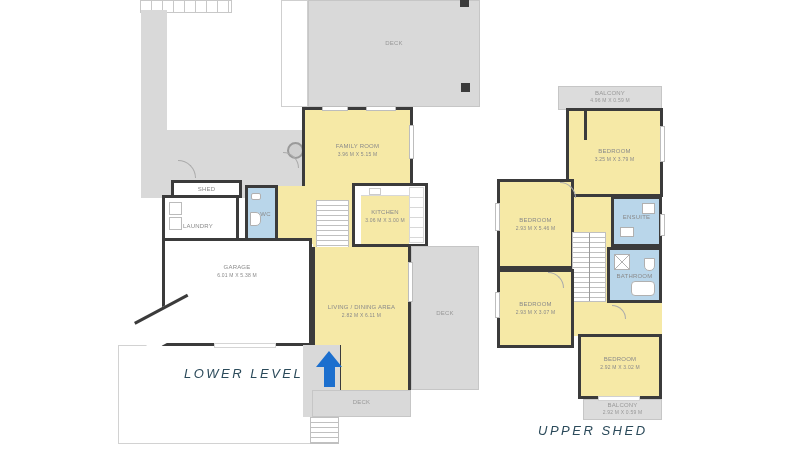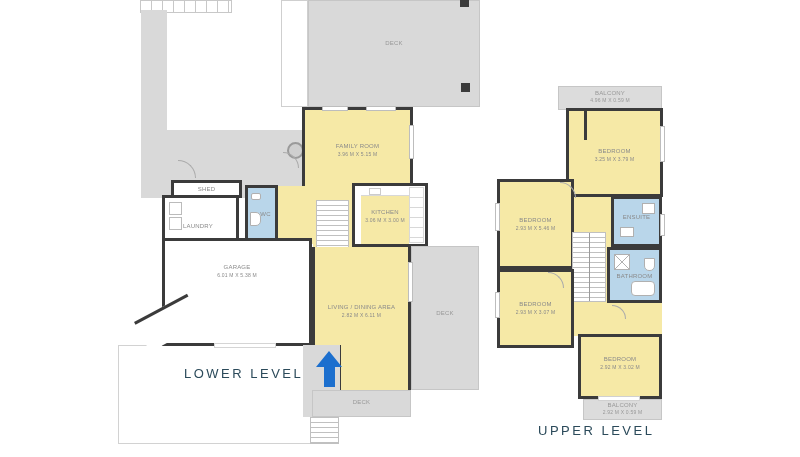--- a/index.html
+++ b/index.html
@@ -13,21 +13,21 @@
   .fill-yellow{background:#f6e9a6;}
   .outdoor{background:#d9d9d9;border:1px solid #c6c6c6;}
   .gray{background:#d9d9d9;}
   .wall{position:absolute;background:#3b3b3b;}
   .win{position:absolute;background:#fff;border:1px solid #bdbdbd;box-sizing:border-box;}
   .post{position:absolute;background:#3b3b3b;}
   .lbl{position:absolute;left:0;right:0;text-align:center;color:#8a8a8a;font-size:6px;
        line-height:1.5;letter-spacing:.2px;}
   .lbl .dims{font-size:5px;}
   .outlbl{color:#989898;}
-  .title{position:absolute;font-size:13px;letter-spacing:2.5px;color:#2b4a5a;white-space:nowrap;}
+  .title{position:absolute;font-size:13px;letter-spacing:2.5px;color:#2b4a5a;white-space:nowrap;font-style:italic;}
   .stairs{position:absolute;box-sizing:border-box;border:1px solid #c0c0c0;
           background:repeating-linear-gradient(180deg,#fff 0,#fff 4px,#c0c0c0 4px,#c0c0c0 5px);}
   .arc{position:absolute;box-sizing:border-box;border:1px solid #ababab;border-left:0;border-bottom:0;
        border-radius:0 100% 0 0;}
   .fixture{position:absolute;background:#fff;border:1px solid #b0b0b0;box-sizing:border-box;}
   .hatch{position:absolute;box-sizing:border-box;background:
          repeating-linear-gradient(90deg,#fff 0,#fff 10px,#c8c8c8 10px,#c8c8c8 11px);
          border:1px solid #c8c8c8;}
   .thinline{position:absolute;background:#d2d2d2;}
 </style>
@@ -202,15 +202,15 @@
       <div class="dims">2.92 M X 0.59 M</div>
     </div>
   </div>
 
   <div class="win" style="left:495px;top:203px;width:5px;height:28px"></div>
   <div class="win" style="left:495px;top:292px;width:5px;height:26px"></div>
   <div class="win" style="left:660px;top:126px;width:5px;height:36px"></div>
   <div class="win" style="left:660px;top:214px;width:5px;height:22px"></div>
   <div class="win" style="left:598px;top:396px;width:42px;height:5px;border-color:#d0d0d0"></div>
 
-  <div class="title" style="left:538px;top:423px">UPPER LEVEL</div>
+  <div class="title" style="left:538px;top:423px">UPPER SHED</div>
 
 </div>
 
 </body></html>

